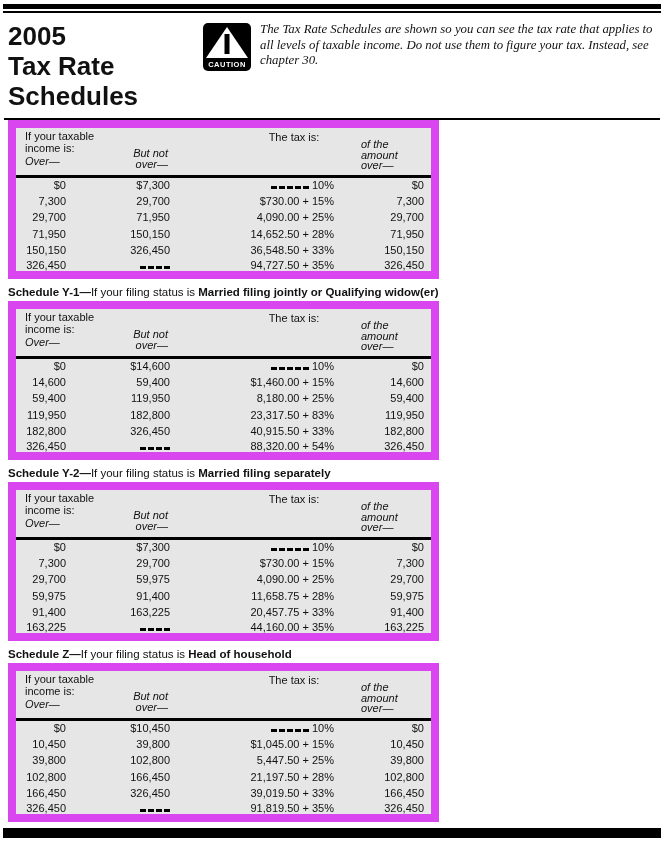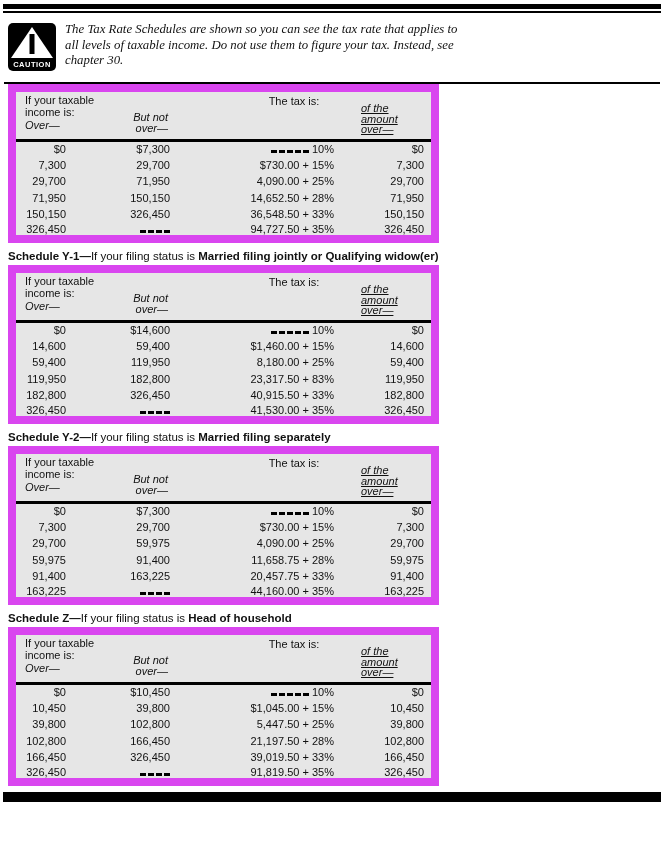--- a/index.html
+++ b/index.html
@@ -32,21 +32,21 @@
   col.w1{width:90px} col.w2{width:98px} col.w3{width:140px} col.w4{width:95px}
   thead tr { border-bottom:3px solid #000; }
   th { font-weight:normal; font-size:11px; height:52px;
        vertical-align:top; padding-top:3px; }
   .h1 { text-align:left; padding-left:9px; position:relative; }
   .h1 .inc { width:88px; line-height:11.5px; }
   .h1 .over { position:absolute; bottom:8px; left:9px; }
   .h2 { text-align:right; vertical-align:bottom; padding:0 0 4px 14px; }
   .h2 .butnot { width:52px; line-height:11.5px; }
   .h3 { text-align:center; padding-left:48px; }
-  .h4 { vertical-align:bottom; padding:0 20px 4px 0;text-decoration:underline; }
+  .h4 { vertical-align:bottom; padding:0 20px 4px 0; }
   .h4 .ofamt { width:50px; margin-left:auto; text-align:left; line-height:10.5px; }
 
   tbody td { font-size:11px; height:16.5px; padding-top:0; padding-bottom:0;
     text-align:right; vertical-align:middle; }
   td.c1 { padding-right:36px; }
   td.c2 { padding-right:30px; }
   td.c3 { padding-right:6px; }
   td.c4 { padding-right:7px; }
   .dash-ph { display:inline-block; border-bottom:3px dashed #000;
     height:8px; margin-left:2px; }
@@ -55,20 +55,25 @@
 </style>
 </head>
 <body>
 
 <div class="top-rules">
   <div class="bar-thick"></div>
   <div class="bar-thin"></div>
 </div>
 
 <div class="header">
+  <div class="title-block">
+    <div>2005</div>
+    <div>Tax Rate</div>
+    <div>Schedules</div>
+  </div>
   <div class="caution-wrap">
     <svg viewBox="0 0 48 48" width="48" height="48" aria-hidden="true">
       <rect x="0" y="0" width="48" height="48" rx="5" fill="#000"></rect>
       <polygon points="24,4 45,35 3,35" fill="#fff"></polygon>
       <rect x="21.5" y="11" width="5" height="20" fill="#000"></rect>
       <text x="24" y="44" text-anchor="middle" font-size="7.5" font-weight="bold" letter-spacing="0.5" fill="#fff" font-family="Liberation Sans, sans-serif">CAUTION</text>
     </svg>
   </div>
   <div class="intro">The Tax Rate Schedules are shown so you can see the tax rate that applies to all levels of taxable income. Do not use them to figure your tax. Instead, see chapter 30.</div>
 </div>
@@ -198,21 +203,21 @@
           </tr>
           <tr>
             <td class="c1">182,800</td>
             <td class="c2">326,450</td>
             <td class="c3">40,915.50 + 33%</td>
             <td class="c4">182,800</td>
           </tr>
           <tr>
             <td class="c1">326,450</td>
             <td class="c2"><span class="dash-ph" style="width: 30px;"></span></td>
-            <td class="c3">41,530.00 + 35%</td>
+            <td class="c3">88,320.00 + 54%</td>
             <td class="c4">326,450</td>
           </tr>
         </tbody>
     </table>
   </section>
 
   <section>
     <div class="sched-title">
       <span class="b">Schedule Y-2—</span><span>If your filing status is </span><span class="b">Married filing separately</span>
     </div>

